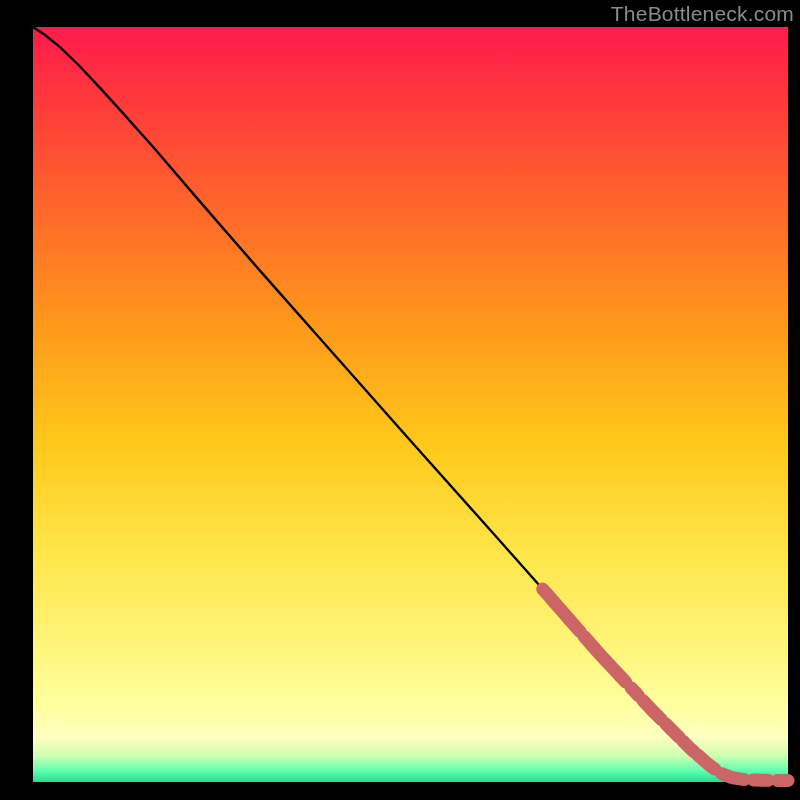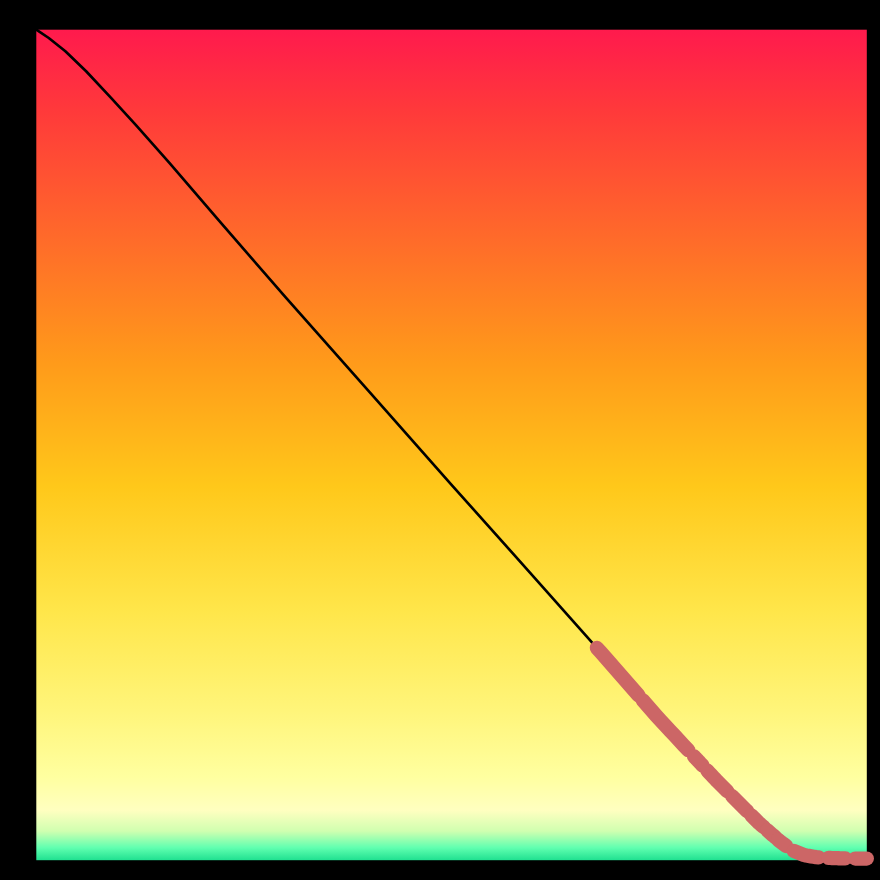--- a/index.html
+++ b/index.html
@@ -66,13 +66,14 @@
         <path d="M 643.04 700.57 L 644.85 702.51 L 646.66 704.45 L 648.48 706.39 L 650.29 708.33 L 652.10 710.27 L 653.91 712.09 L 655.72 713.90 L 657.54 715.71 L 659.35 717.52 L 661.16 719.34" fill="none" stroke="#cc6666" stroke-width="13" stroke-linecap="round" stroke-linejoin="round" opacity="1"></path>
         <path d="M 665.69 723.87 L 667.05 725.22 L 668.41 726.58 L 669.77 727.94 L 671.13 729.30 L 672.48 730.66 L 673.84 732.02 L 675.20 733.38 L 676.56 734.74 L 677.92 736.10 L 679.28 737.45" fill="none" stroke="#cc6666" stroke-width="13" stroke-linecap="round" stroke-linejoin="round" opacity="1"></path>
         <path d="M 683.05 741.23 L 684.19 742.36 L 685.32 743.49 L 686.45 744.63 L 687.58 745.76 L 688.72 746.89 L 689.85 748.02 L 690.98 749.02 L 692.12 750.02 L 693.25 751.01 L 694.38 752.01" fill="none" stroke="#cc6666" stroke-width="13" stroke-linecap="round" stroke-linejoin="round" opacity="1"></path>
         <path d="M 697.40 754.67 L 698.15 755.33 L 698.91 756.00 L 699.66 756.66 L 700.42 757.33 L 701.17 757.99 L 701.93 758.66 L 702.69 759.32 L 703.44 759.98 L 704.20 760.65 L 704.95 761.31" fill="none" stroke="#cc6666" stroke-width="13" stroke-linecap="round" stroke-linejoin="round" opacity="1"></path>
         <path d="M 707.22 763.31 L 707.97 763.97 L 708.73 764.63 L 709.48 765.19 L 710.24 765.74 L 710.99 766.30 L 711.74 766.85 L 712.50 767.40 L 713.25 767.96 L 714.01 768.51 L 714.76 769.06" fill="none" stroke="#cc6666" stroke-width="13" stroke-linecap="round" stroke-linejoin="round" opacity="1"></path>
         <path d="M 721.56 773.54 L 723.83 774.45 L 726.09 775.36 L 728.36 776.26 L 730.62 777.17 L 732.88 777.72 L 735.15 778.10 L 737.41 778.48 L 739.68 778.85 L 741.95 779.23 L 744.21 779.43" fill="none" stroke="#cc6666" stroke-width="13" stroke-linecap="round" stroke-linejoin="round" opacity="1"></path>
         <path d="M 753.27 779.89 L 754.78 779.96 L 756.29 780.04 L 757.80 780.11 L 759.31 780.15 L 760.82 780.19 L 762.33 780.23 L 763.84 780.26 L 765.35 780.30 L 766.86 780.34 L 768.37 780.38" fill="none" stroke="#cc6666" stroke-width="13" stroke-linecap="round" stroke-linejoin="round" opacity="1"></path>
         <path d="M 777.43 780.49 L 778.49 780.49 L 779.54 780.49 L 780.60 780.49 L 781.66 780.49 L 782.72 780.49 L 783.77 780.49 L 784.83 780.49 L 785.89 780.49 L 786.94 780.49 L 788.00 780.49" fill="none" stroke="#cc6666" stroke-width="13" stroke-linecap="round" stroke-linejoin="round" opacity="1"></path>
       </g>
     </svg>
+  <div class="watermark">TheBottleneck.com</div>
 </div>
 
 </body></html>

